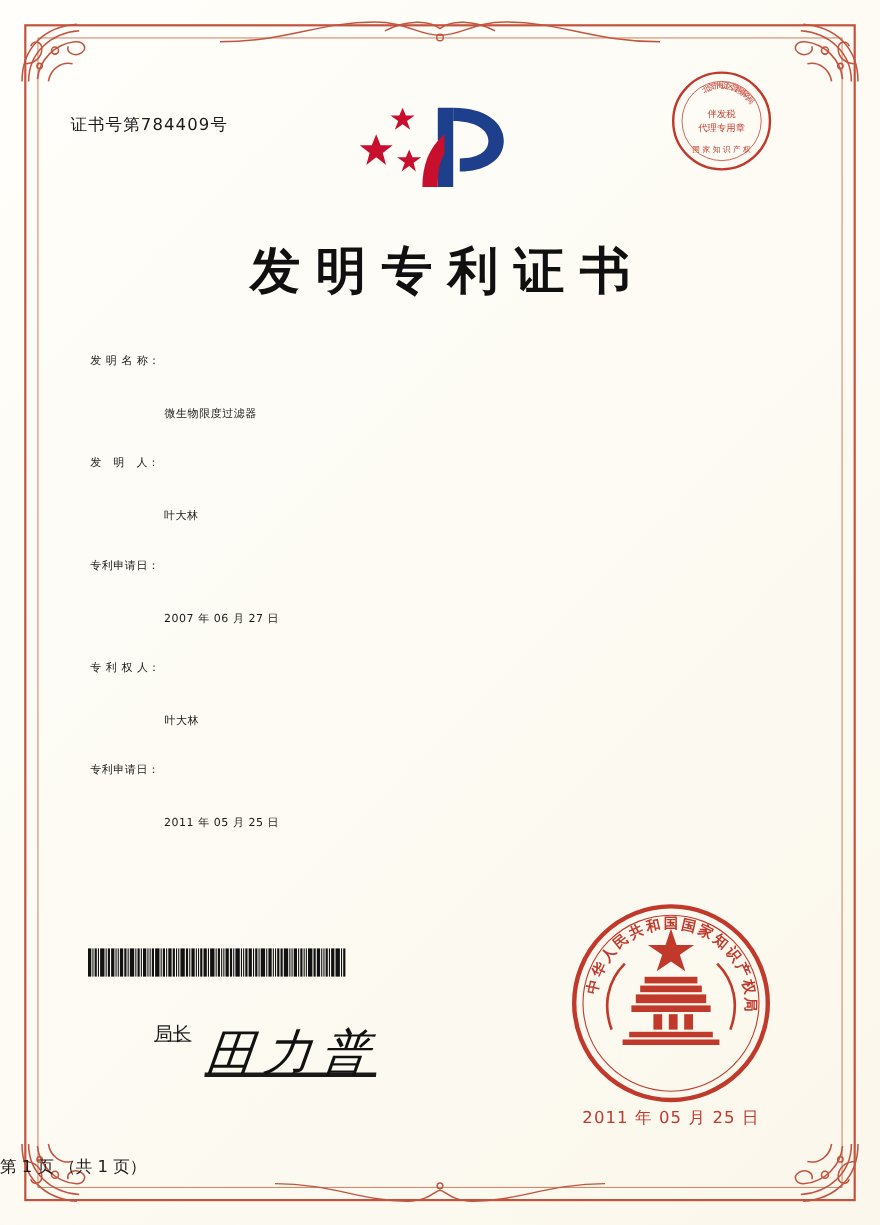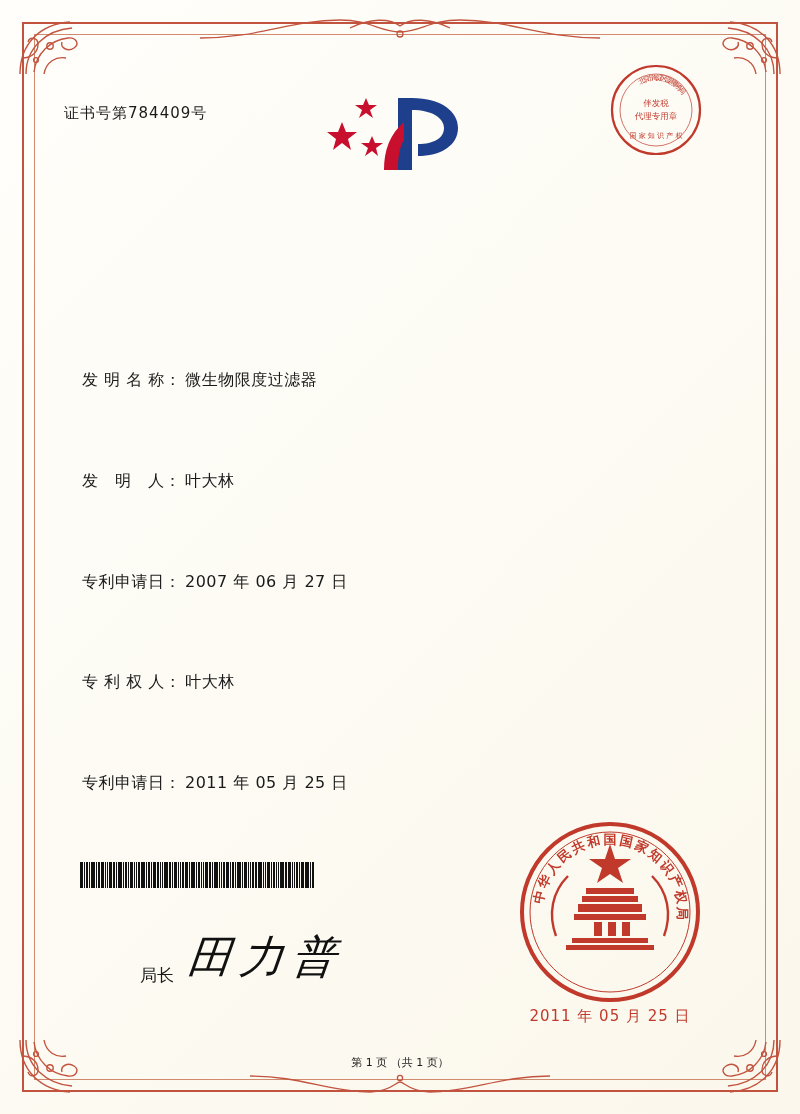--- a/index.html
+++ b/index.html
@@ -103,23 +103,23 @@
 
   
   .fields {
     position: absolute;
     left: 82px;
     top: 322px;
     width: 640px;
   }
   .field-row {
     display: flex;
-    align-items: flex-end;
+    align-items: flex-start;
     margin-bottom: 32px;
-    font-size: 16px;
+    font-size: 10px;
     line-height: 1.3;
     font-family: "DejaVu Sans", sans-serif;
   }
   .field-label {
     white-space: nowrap;
     letter-spacing: 0.5px;
   }
   .field-value {
     margin-left: 4px;
     letter-spacing: 0.5px;
@@ -161,21 +161,22 @@
     height: 100%;
     margin-right: 1px;
   }
 
   
   .sig-block {
     position: absolute;
     left: 140px;
     top: 928px;
     display: flex;
-    align-items: flex-end;
+    align-items: flex-start;
+    text-decoration: underline;
   }
   .sig-label {
     font-size: 17px;
     margin-right: 14px;
     font-family: "DejaVu Sans", sans-serif;
   }
   .sig-script {
     font-family: "DejaVu Serif", serif;
     font-size: 44px;
     font-style: italic;
@@ -201,22 +202,22 @@
     color: #c0392b;
     font-size: 15px;
     letter-spacing: 1px;
     font-family: "DejaVu Sans", sans-serif;
   }
 
   .page-footer {
     position: absolute;
     left: 0; right: 0;
     bottom: 44px;
-    text-align: center;
-    font-size: 11px;
+    text-align: left;
+    font-size: 15px;
     color: #1a1a1a;
     font-family: "DejaVu Sans", sans-serif;
   }
 </style>
 </head>
 <body>
 
 <div class="page">
 
   <div class="border-outer"></div>
@@ -328,20 +329,21 @@
       <g fill="#c0392b" font-size="8.5" font-family="DejaVu Sans, sans-serif" text-anchor="middle">
         <text x="48" y="44">伴发税</text>
         <text x="48" y="57">代理专用章</text>
       </g>
       <g fill="#c0392b" font-size="7" font-family="DejaVu Sans, sans-serif" text-anchor="middle">
         <text x="48" y="76">国 家 知 识 产 权</text>
       </g>
     </svg>
   </div>
 
+  <div class="title">发明专利证书</div>
 
   <div class="fields">
     <div class="field-row">
       <span class="field-label">发 明 名 称：</span>
       <span class="field-value">微生物限度过滤器</span>
     </div>
     <div class="field-row">
       <span class="field-label">发　明　人：</span>
       <span class="field-value">叶大林</span>
     </div>

